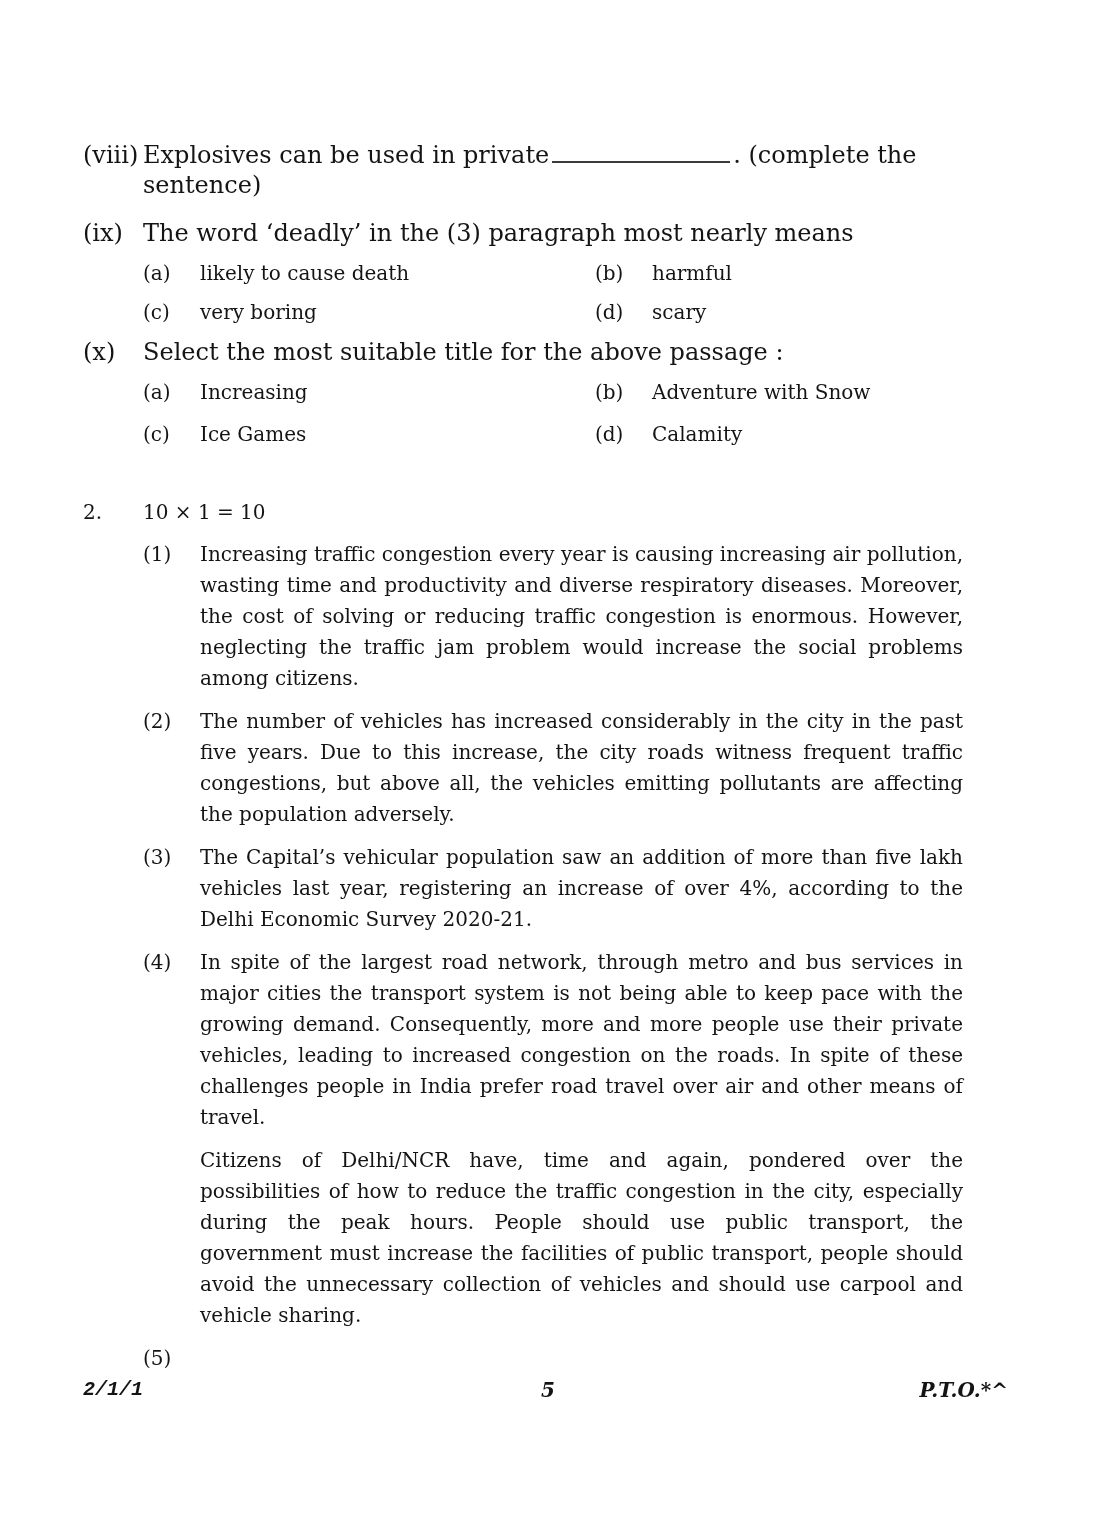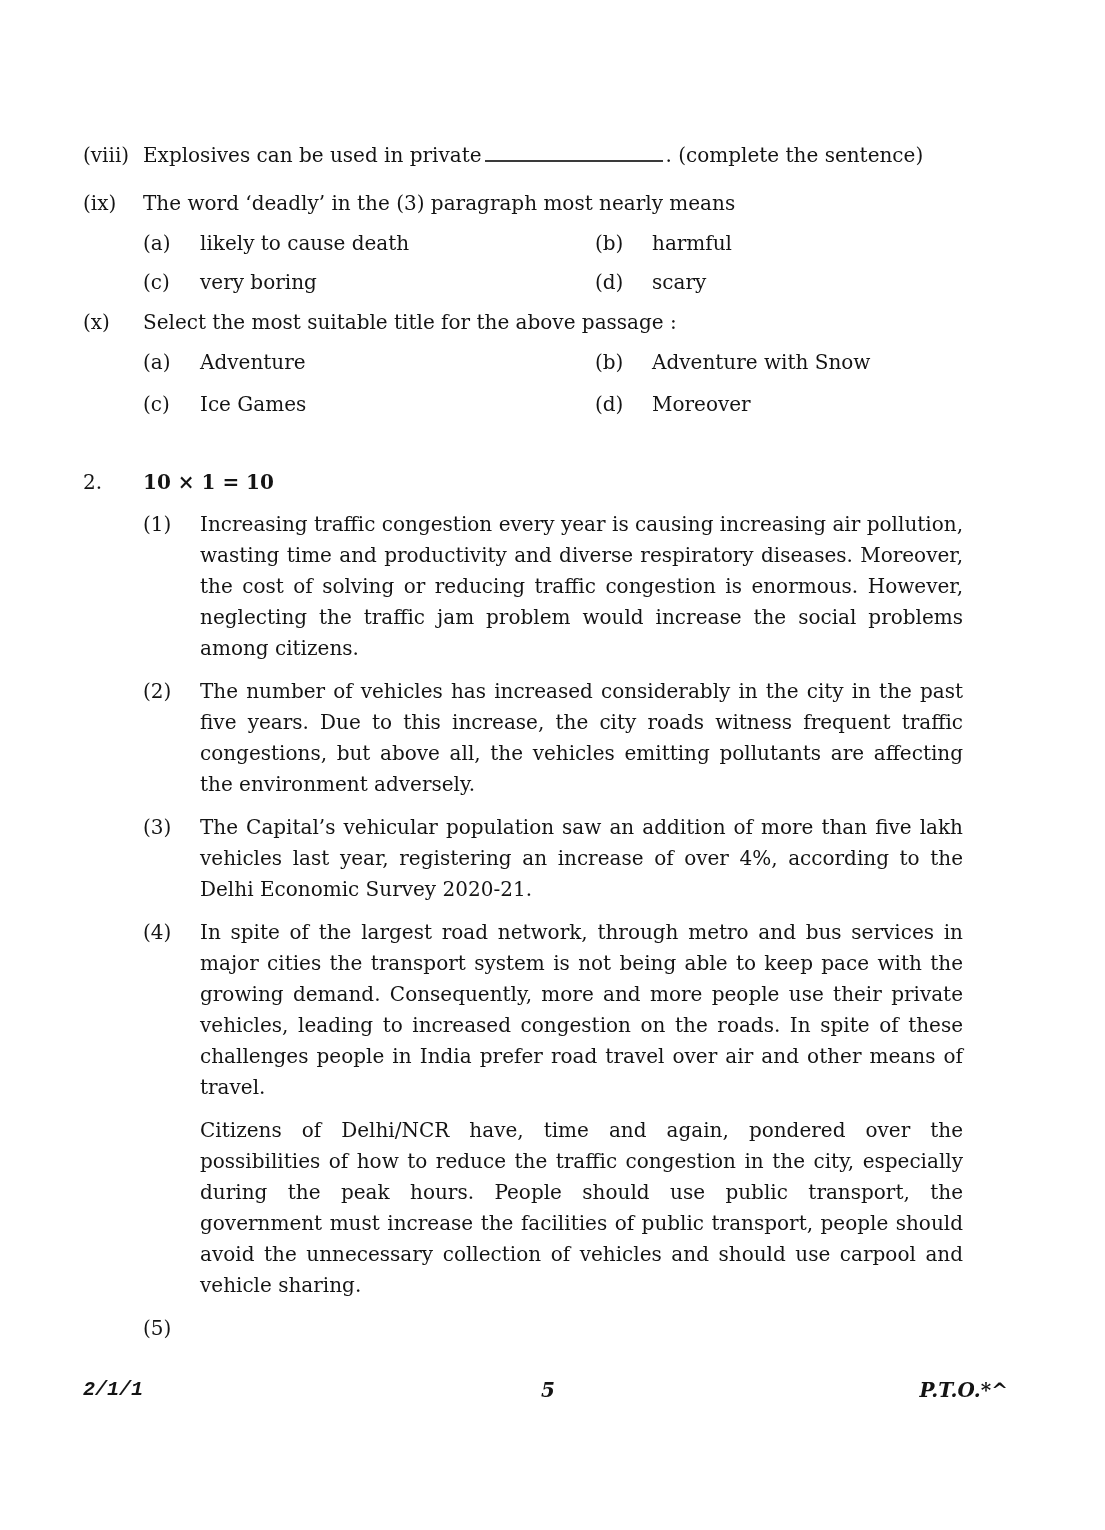--- a/index.html
+++ b/index.html
@@ -19,21 +19,21 @@
     position: absolute;
     top: 0; left: 0;
     width: 1105px;
     height: 1530px;
     box-sizing: border-box;
     padding: 140px 92px 0 83px;
   }
   
   .q-row {
     display: flex;
-    font-size: 20px;
+    font-size: 24px;
     line-height: 30px;
     margin-bottom: 18px;
   }
   .q-label { width: 60px; flex: none; }
   .q-body  { flex: 1; }
   
   .blank {
     display: inline-block;
     width: 178px;
     height: 14px;
@@ -56,21 +56,21 @@
   
   .q2-head {
     display: flex;
     font-size: 20px;
     line-height: 30px;
     margin-top: 48px;
     margin-bottom: 12px;
   }
   .q2-num { width: 60px; flex: none; }
   .q2-instruction { flex: 1; }
-  .q2-marks { font-weight: bold; white-space: nowrap; }
+  .q2-marks { font-weight: normal; white-space: nowrap; }
   
   .para {
     display: flex;
     margin-left: 60px;
     margin-bottom: 12px;
     font-size: 20px;
     line-height: 31px;
   }
   .para-label { width: 57px; flex: none; }
   .para-text {
@@ -127,48 +127,48 @@
     </div>
   </div>
 
   <div class="q-row" style="margin-bottom:10px;">
     <span class="q-label">(x)</span>
     <div class="q-body">Select the most suitable title for the above passage :</div>
   </div>
   <div class="options" style="row-gap:12px;">
     <div class="option">
       <span class="opt-label">(a)</span>
-      <span>Adventure</span>
+      <span>Increasing</span>
     </div>
     <div class="option">
       <span class="opt-label">(b)</span>
       <span>Adventure with Snow</span>
     </div>
     <div class="option">
       <span class="opt-label">(c)</span>
       <span>Ice Games</span>
     </div>
     <div class="option">
       <span class="opt-label">(d)</span>
-      <span>Moreover</span>
+      <span>Calamity</span>
     </div>
   </div>
 
   <div class="q2-head">
     <span class="q2-num">2.</span>
     <span class="q2-marks">10 × 1 = 10</span>
   </div>
 
   <div class="para">
     <span class="para-label">(1)</span>
     <span class="para-text">Increasing traffic congestion every year is causing increasing air pollution, wasting time and productivity and diverse respiratory diseases. Moreover, the cost of solving or reducing traffic congestion is enormous. However, neglecting the traffic jam problem would increase the social problems among citizens.</span>
   </div>
   <div class="para">
     <span class="para-label">(2)</span>
-    <span class="para-text">The number of vehicles has increased considerably in the city in the past five years. Due to this increase, the city roads witness frequent traffic congestions, but above all, the vehicles emitting pollutants are affecting the environment adversely.</span>
+    <span class="para-text">The number of vehicles has increased considerably in the city in the past five years. Due to this increase, the city roads witness frequent traffic congestions, but above all, the vehicles emitting pollutants are affecting the population adversely.</span>
   </div>
   <div class="para">
     <span class="para-label">(3)</span>
     <span class="para-text">The Capital’s vehicular population saw an addition of more than five lakh vehicles last year, registering an increase of over 4%, according to the Delhi Economic Survey 2020-21.</span>
   </div>
   <div class="para">
     <span class="para-label">(4)</span>
     <span class="para-text">In spite of the largest road network, through metro and bus services in major cities the transport system is not being able to keep pace with the growing demand. Consequently, more and more people use their private vehicles, leading to increased congestion on the roads. In spite of these challenges people in India prefer road travel over air and other means of travel.</span>
   </div>
   <div class="para">

